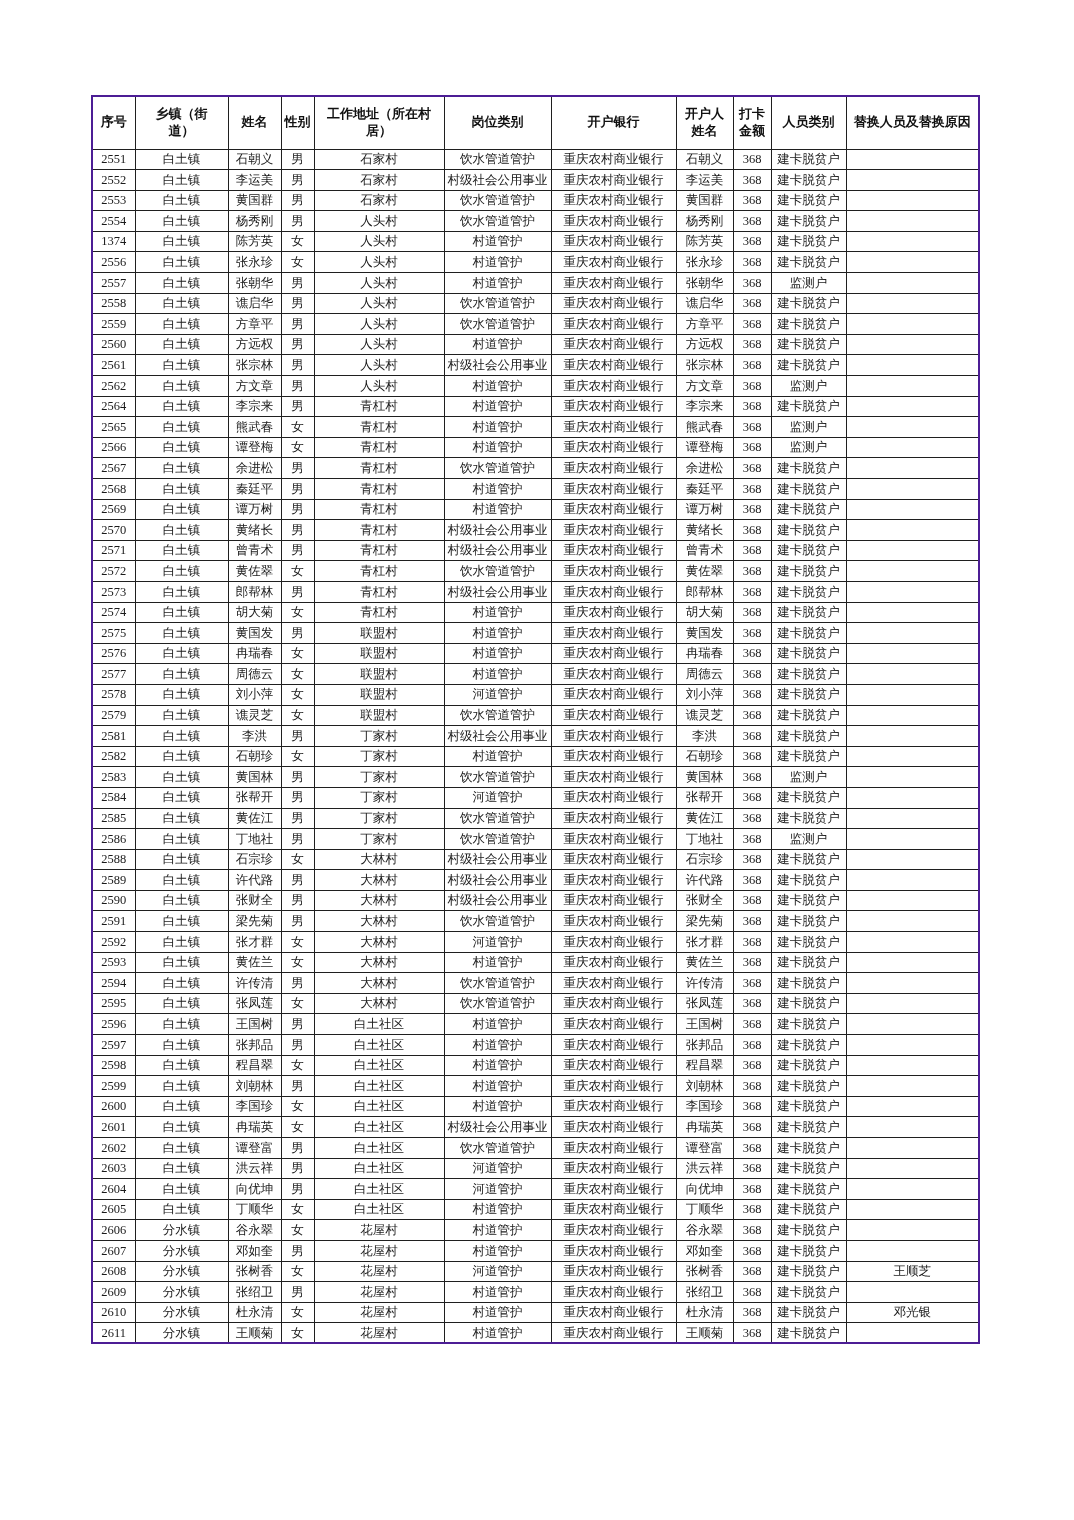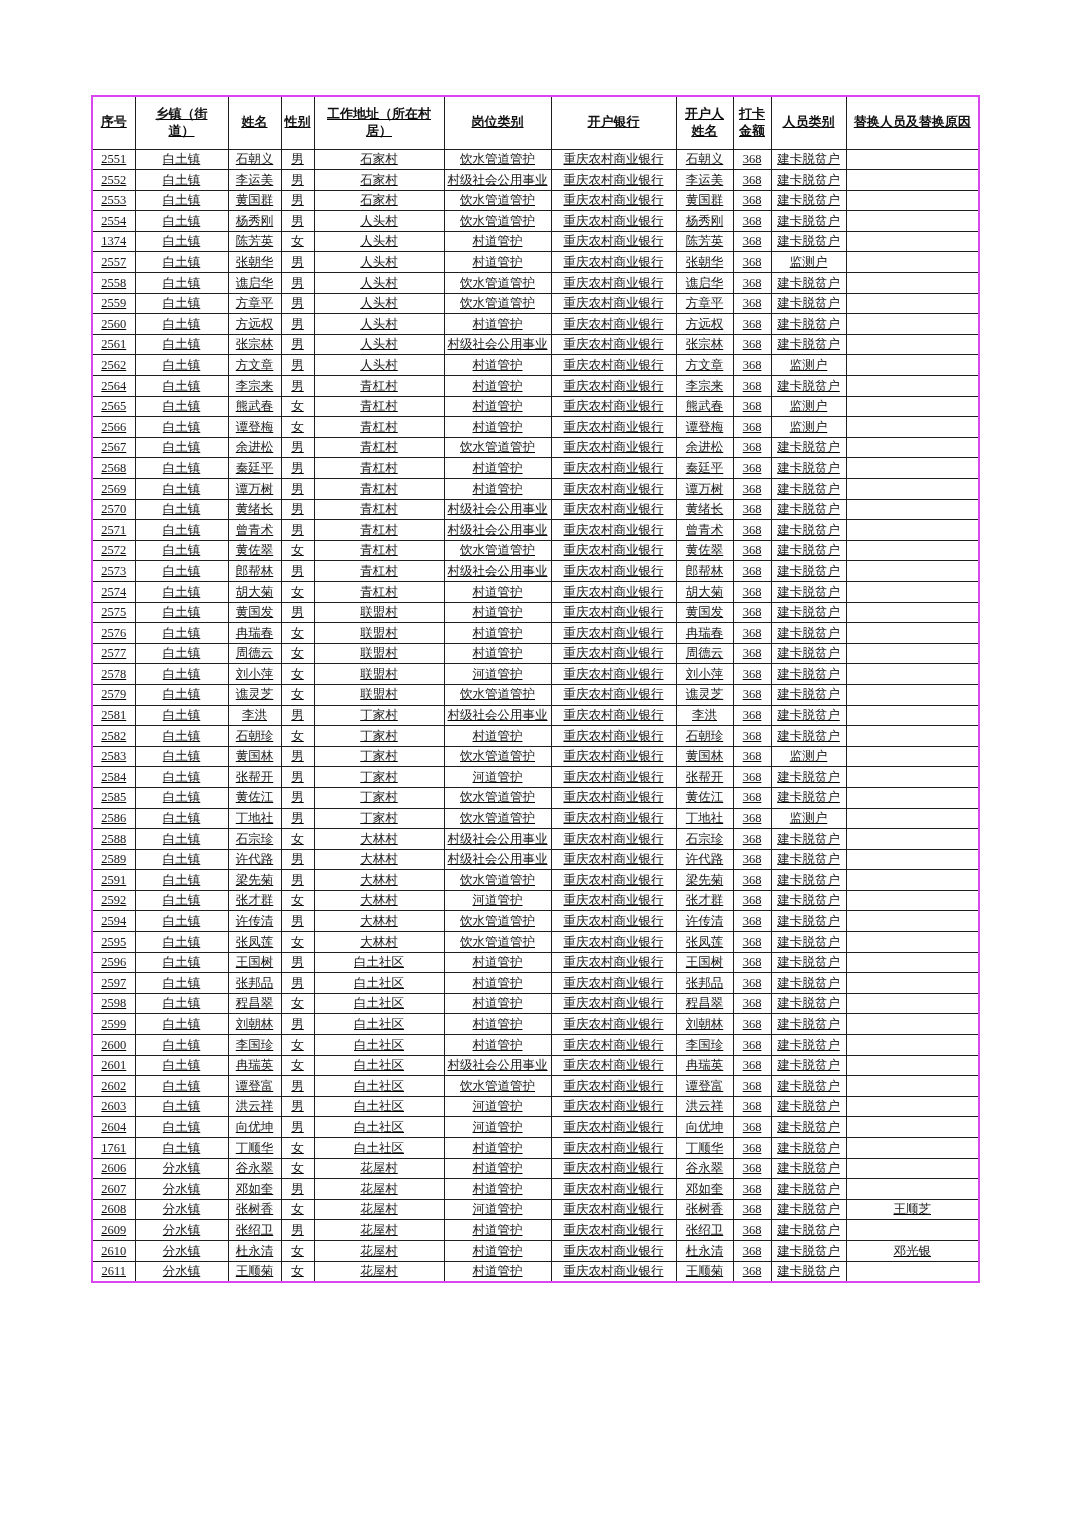--- a/index.html
+++ b/index.html
@@ -14,22 +14,21 @@
     background: #ffffff;
     overflow: hidden;
   }
   table.roster {
     position: absolute;
     left: 91px;
     top: 95px;
     width: 887px;
     border-collapse: collapse;
     table-layout: fixed;
-    border: 2px solid #d946ef;
-    text-decoration: underline;
+    border: 2px solid #4c1d95;
   }
   table.roster th,
   table.roster td {
     border: 1px solid #1f1f1f;
     box-sizing: border-box;
     text-align: center;
     vertical-align: middle;
     overflow: hidden;
     padding: 0 1px;
   }
@@ -148,20 +147,33 @@
           <td>女</td>
           <td>人头村</td>
           <td>村道管护</td>
           <td>重庆农村商业银行</td>
           <td>陈芳英</td>
           <td>368</td>
           <td>建卡脱贫户</td>
           <td></td>
         </tr>
         <tr>
+          <td>2556</td>
+          <td>白土镇</td>
+          <td>张永珍</td>
+          <td>女</td>
+          <td>人头村</td>
+          <td>村道管护</td>
+          <td>重庆农村商业银行</td>
+          <td>张永珍</td>
+          <td>368</td>
+          <td>建卡脱贫户</td>
+          <td></td>
+        </tr>
+        <tr>
           <td>2557</td>
           <td>白土镇</td>
           <td>张朝华</td>
           <td>男</td>
           <td>人头村</td>
           <td>村道管护</td>
           <td>重庆农村商业银行</td>
           <td>张朝华</td>
           <td>368</td>
           <td>监测户</td>
@@ -538,20 +550,33 @@
           <td>男</td>
           <td>大林村</td>
           <td>村级社会公用事业</td>
           <td>重庆农村商业银行</td>
           <td>许代路</td>
           <td>368</td>
           <td>建卡脱贫户</td>
           <td></td>
         </tr>
         <tr>
+          <td>2590</td>
+          <td>白土镇</td>
+          <td>张财全</td>
+          <td>男</td>
+          <td>大林村</td>
+          <td>村级社会公用事业</td>
+          <td>重庆农村商业银行</td>
+          <td>张财全</td>
+          <td>368</td>
+          <td>建卡脱贫户</td>
+          <td></td>
+        </tr>
+        <tr>
           <td>2591</td>
           <td>白土镇</td>
           <td>梁先菊</td>
           <td>男</td>
           <td>大林村</td>
           <td>饮水管道管护</td>
           <td>重庆农村商业银行</td>
           <td>梁先菊</td>
           <td>368</td>
           <td>建卡脱贫户</td>
@@ -564,20 +589,33 @@
           <td>女</td>
           <td>大林村</td>
           <td>河道管护</td>
           <td>重庆农村商业银行</td>
           <td>张才群</td>
           <td>368</td>
           <td>建卡脱贫户</td>
           <td></td>
         </tr>
         <tr>
+          <td>2593</td>
+          <td>白土镇</td>
+          <td>黄佐兰</td>
+          <td>女</td>
+          <td>大林村</td>
+          <td>村道管护</td>
+          <td>重庆农村商业银行</td>
+          <td>黄佐兰</td>
+          <td>368</td>
+          <td>建卡脱贫户</td>
+          <td></td>
+        </tr>
+        <tr>
           <td>2594</td>
           <td>白土镇</td>
           <td>许传清</td>
           <td>男</td>
           <td>大林村</td>
           <td>饮水管道管护</td>
           <td>重庆农村商业银行</td>
           <td>许传清</td>
           <td>368</td>
           <td>建卡脱贫户</td>
@@ -707,21 +745,21 @@
           <td>男</td>
           <td>白土社区</td>
           <td>河道管护</td>
           <td>重庆农村商业银行</td>
           <td>向优坤</td>
           <td>368</td>
           <td>建卡脱贫户</td>
           <td></td>
         </tr>
         <tr>
-          <td>1761</td>
+          <td>2605</td>
           <td>白土镇</td>
           <td>丁顺华</td>
           <td>女</td>
           <td>白土社区</td>
           <td>村道管护</td>
           <td>重庆农村商业银行</td>
           <td>丁顺华</td>
           <td>368</td>
           <td>建卡脱贫户</td>
           <td></td>

